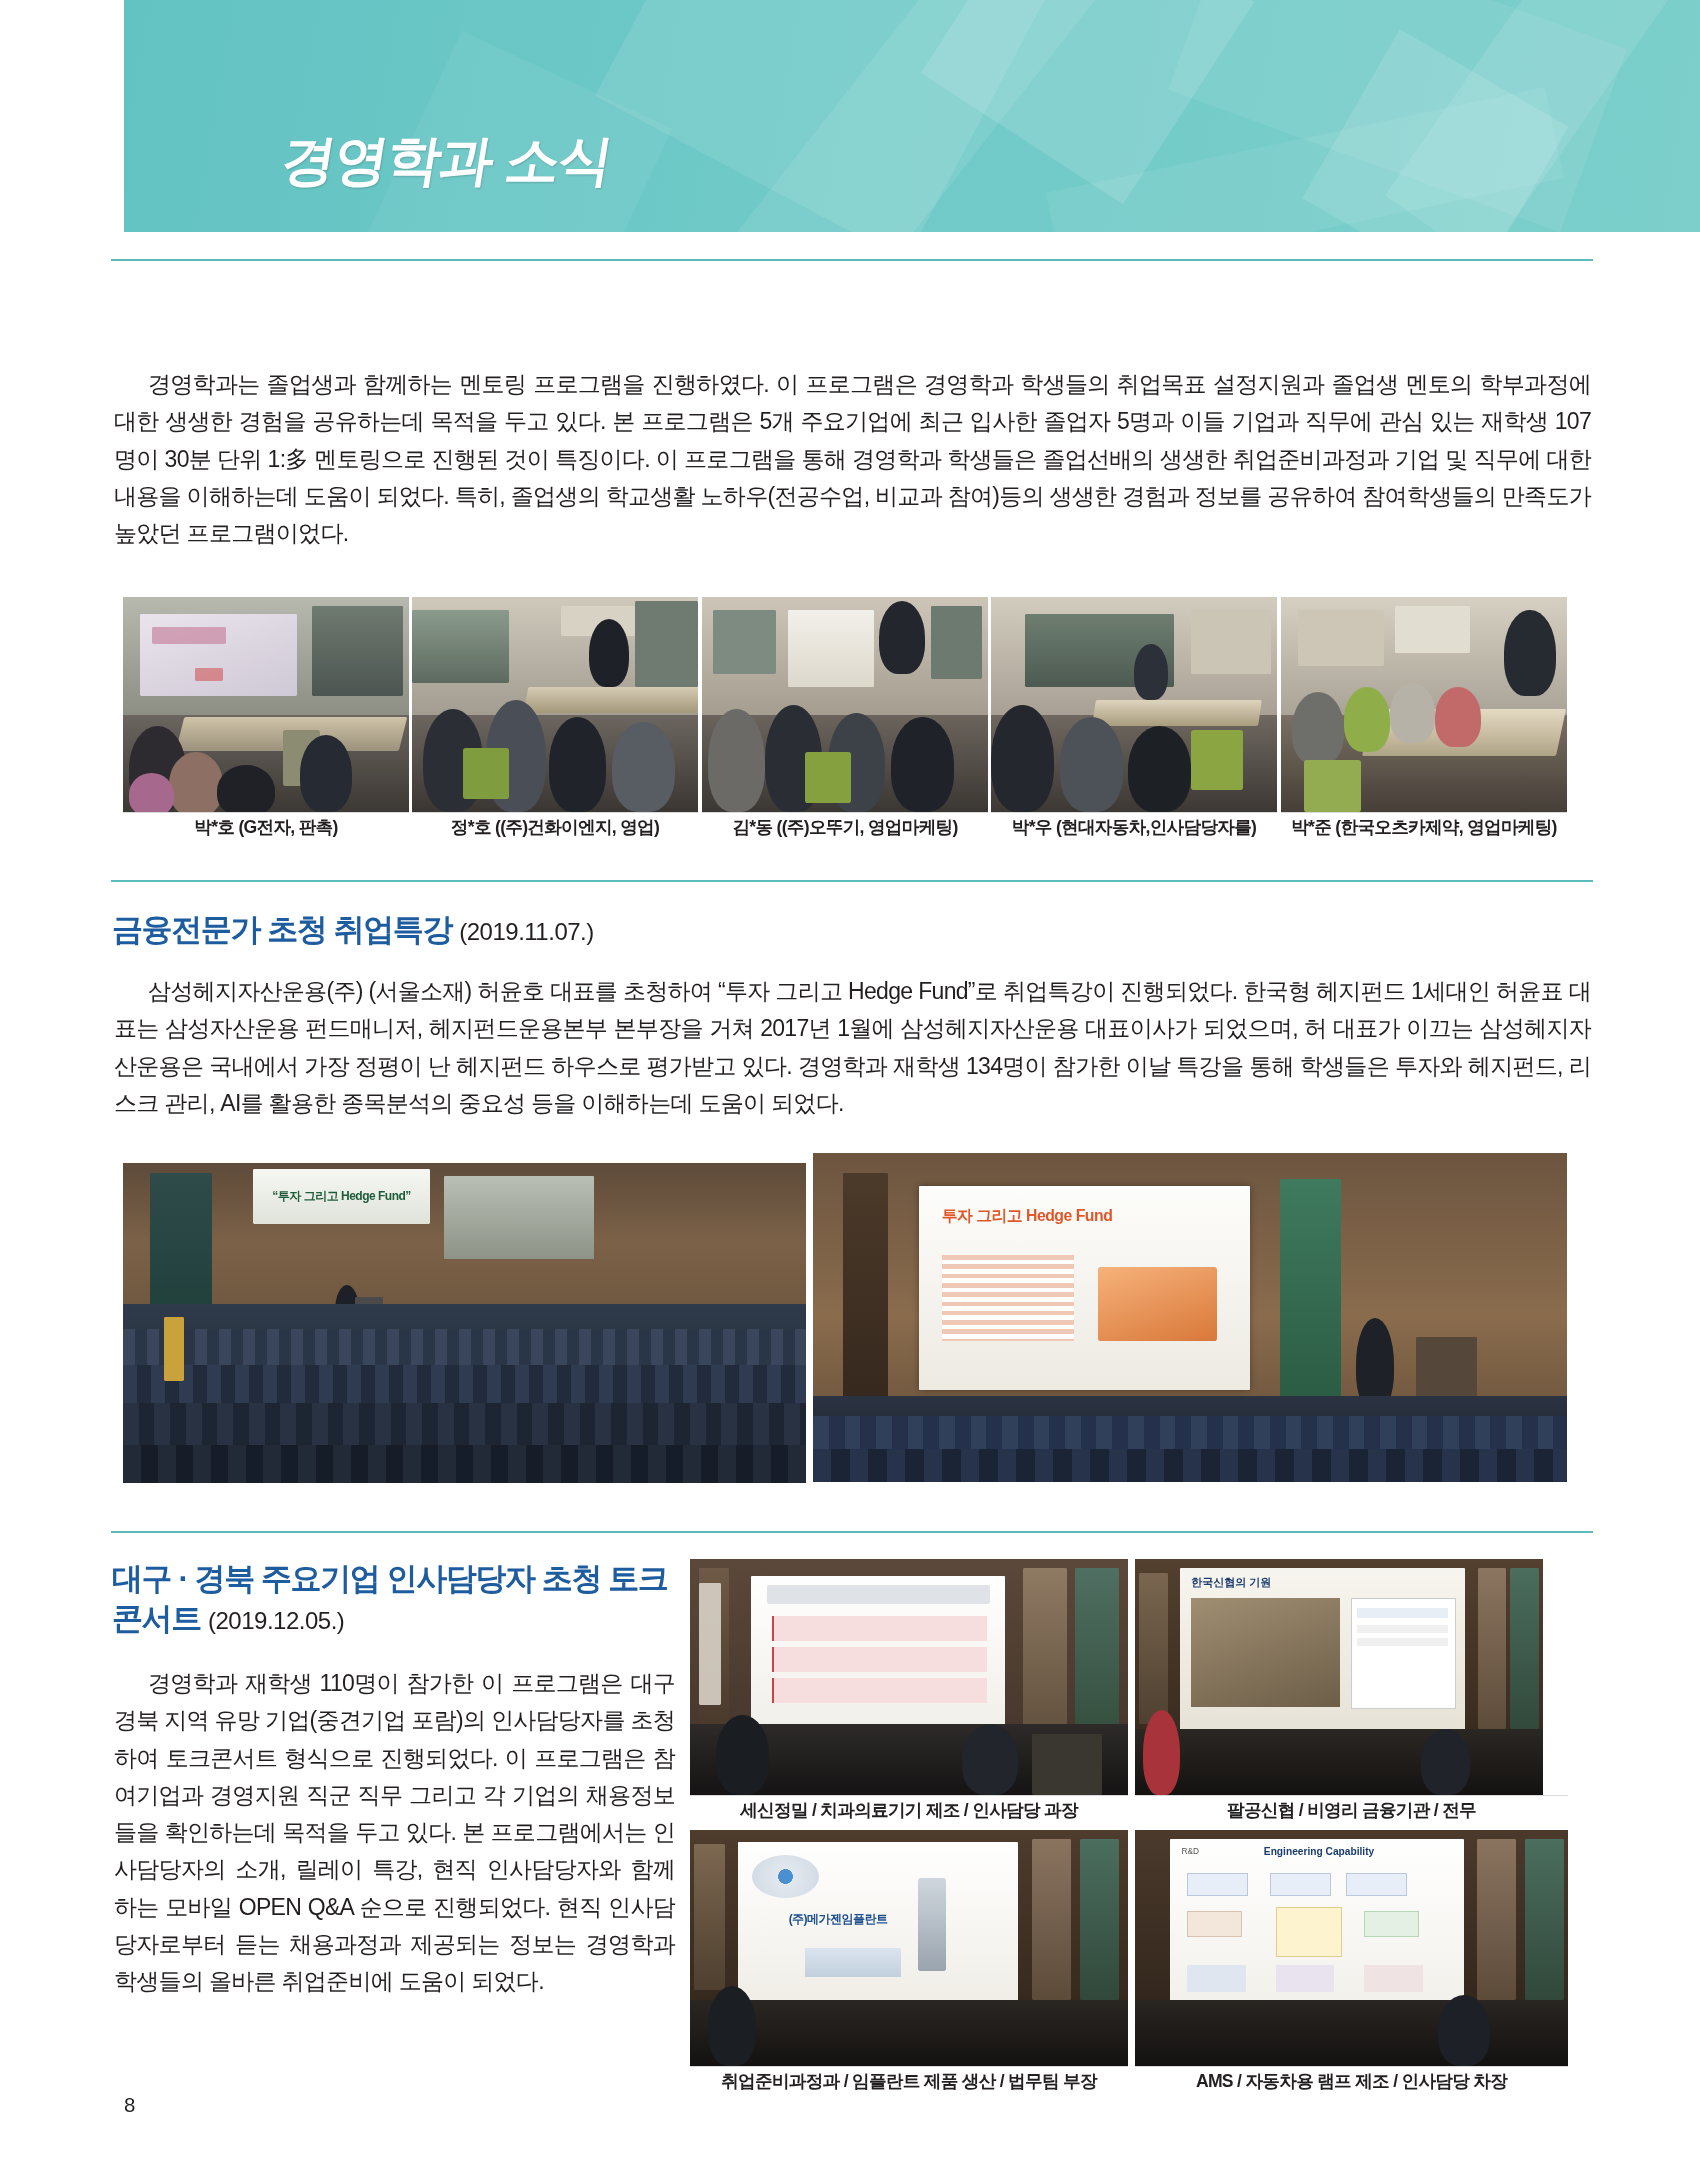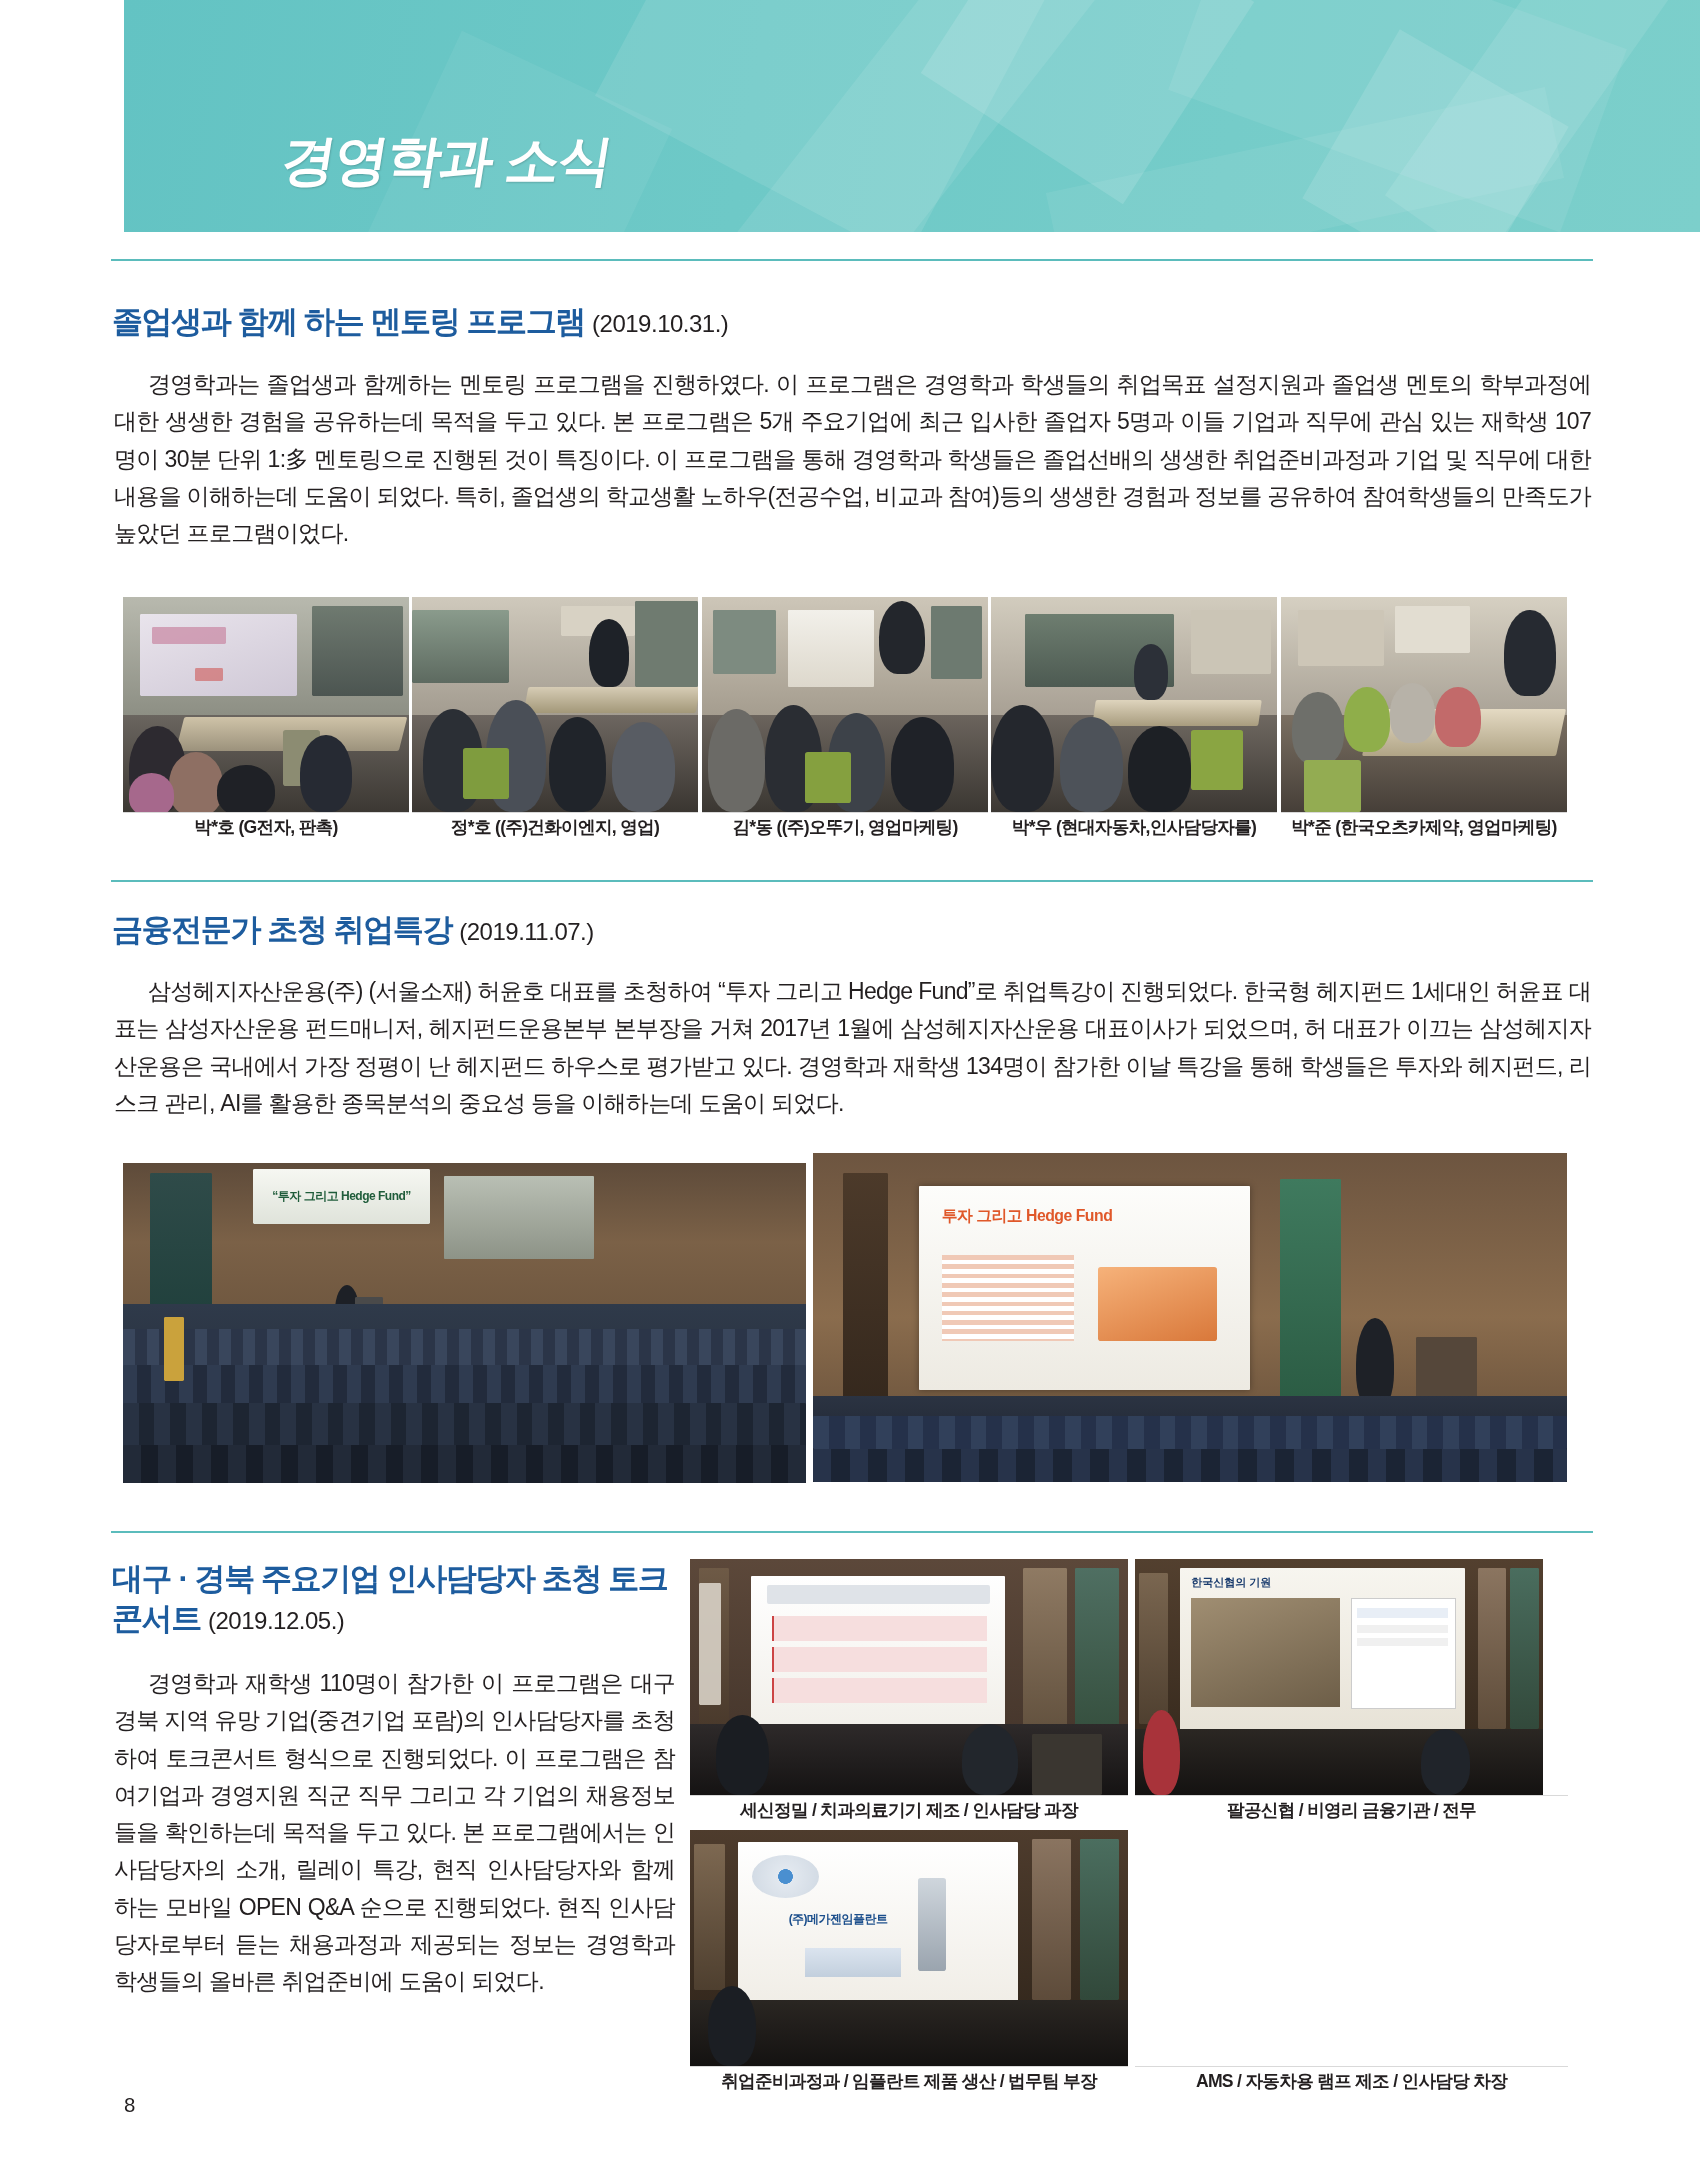--- a/index.html
+++ b/index.html
@@ -142,24 +142,20 @@
     <div class="shape sh4"></div>
     <div class="shape sh5"></div>
     <div class="shape sh6"></div>
     <div class="shape sh7"></div>
     <div class="shape sh8"></div>
     <div class="banner-title">경영학과 소식</div>
   </div>
 
   <div class="hr-line" style="left:111px; top:259px; width:1482px;"></div>
 
-  <div class="sec-title" style="left:112px; top:301px;">
-    <span>졸업생과 함께 하는 멘토링 프로그램</span>
-    <span class="date">(2019.10.31.)</span>
-  </div>
 
   <div class="body-text" style="left:114px; top:366px; width:1477px;">
     <span class="indent"></span><span>경영학과는 졸업생과 함께하는 멘토링 프로그램을 진행하였다. 이 프로그램은 경영학과 학생들의 취업목표 설정지원과 졸업생 멘토의 학부과정에 대한 생생한 경험을 공유하는데 목적을 두고 있다. 본 프로그램은 5개 주요기업에 최근 입사한 졸업자 5명과 이들 기업과 직무에 관심 있는 재학생 107명이 30분 단위 1:多 멘토링으로 진행된 것이 특징이다. 이 프로그램을 통해 경영학과 학생들은 졸업선배의 생생한 취업준비과정과 기업 및 직무에 대한 내용을 이해하는데 도움이 되었다. 특히, 졸업생의 학교생활 노하우(전공수업, 비교과 참여)등의 생생한 경험과 정보를 공유하여 참여학생들의 만족도가 높았던 프로그램이었다.</span>
   </div>
 
   <div class="photo" style="left:123px; top:597px; width:286px; height:215px;">
     <div class="ph-room">
       <div class="wall" style="background:linear-gradient(180deg,#b8b9ae,#8d8f84);"></div>
       <div class="board" style="left:6%; top:8%; width:55%; height:38%; background:linear-gradient(160deg,#e9e4ec,#cfc8d6);"></div>
       <div class="board" style="left:10%; top:14%; width:26%; height:8%; background:#c98ba6; opacity:.75;"></div>
@@ -373,20 +369,42 @@
       <div class="board" style="left:78%; top:4%; width:9%; height:68%; background:linear-gradient(180deg,#8a7460,#5d4b3a);"></div>
       <div class="board" style="left:89%; top:4%; width:9%; height:68%; background:linear-gradient(180deg,#4b6e5f,#31483a);"></div>
       <div class="floor" style="height:28%; background:linear-gradient(180deg,#2a2622,#141211);"></div>
       <div class="person" style="left:4%; top:66%; width:11%; height:34%; background:#1b1e23;"></div>
     </div>
   </div>
   <div class="cap" style="left:690px; top:2066px; width:438px; height:28px;">
     <span>취업준비과정과 / 임플란트 제품 생산 / 법무팀 부장</span>
   </div>
 
+  <div class="photo" style="left:1135px; top:1830px; width:433px; height:236px;">
+    <div class="ph-room">
+      <div class="wall" style="height:100%; background:linear-gradient(180deg,#4b3a2c,#2a2017);"></div>
+      <div class="screen" style="left:8%; top:4%; width:68%; height:72%; background:linear-gradient(180deg,#ffffff,#f2f0ea);">
+        <div style="position:absolute; left:4%; top:4%; font-size:8.3px; color:#555;">R&amp;D</div>
+        <div style="position:absolute; left:32%; top:4%; font-size:10.2px; color:#1a3c6e; font-weight:bold;">Engineering Capability</div>
+        <div style="position:absolute; left:6%; top:20%; width:20%; height:12%; background:#e7eef7; border:0.5px solid #b9c8da;"></div>
+        <div style="position:absolute; left:34%; top:20%; width:20%; height:12%; background:#e7eef7; border:0.5px solid #b9c8da;"></div>
+        <div style="position:absolute; left:60%; top:20%; width:20%; height:12%; background:#e7eef7; border:0.5px solid #b9c8da;"></div>
+        <div style="position:absolute; left:6%; top:42%; width:18%; height:14%; background:#f3e6da; border:0.5px solid #d7c3af;"></div>
+        <div style="position:absolute; left:36%; top:40%; width:22%; height:28%; background:#fdf3cf; border:0.5px solid #dfcf8f;"></div>
+        <div style="position:absolute; left:66%; top:42%; width:18%; height:14%; background:#e3f0e3; border:0.5px solid #b7d6b7;"></div>
+        <div style="position:absolute; left:6%; top:74%; width:20%; height:16%; background:#dfe6ef;"></div>
+        <div style="position:absolute; left:36%; top:74%; width:20%; height:16%; background:#e9e3ef;"></div>
+        <div style="position:absolute; left:66%; top:74%; width:20%; height:16%; background:#efe3e3;"></div>
+      </div>
+      <div class="board" style="left:79%; top:4%; width:9%; height:68%; background:linear-gradient(180deg,#8a7460,#5d4b3a);"></div>
+      <div class="board" style="left:90%; top:4%; width:9%; height:68%; background:linear-gradient(180deg,#4b6e5f,#31483a);"></div>
+      <div class="floor" style="height:28%; background:linear-gradient(180deg,#292521,#131111);"></div>
+      <div class="person" style="left:70%; top:70%; width:12%; height:30%; background:#1d2026;"></div>
+    </div>
+  </div>
   <div class="cap" style="left:1135px; top:2066px; width:433px; height:28px;">
     <span>AMS / 자동차용 램프 제조 / 인사담당 차장</span>
   </div>
 
   <div class="page-num">8</div>
 
 </div>
 
 
 </body></html>

